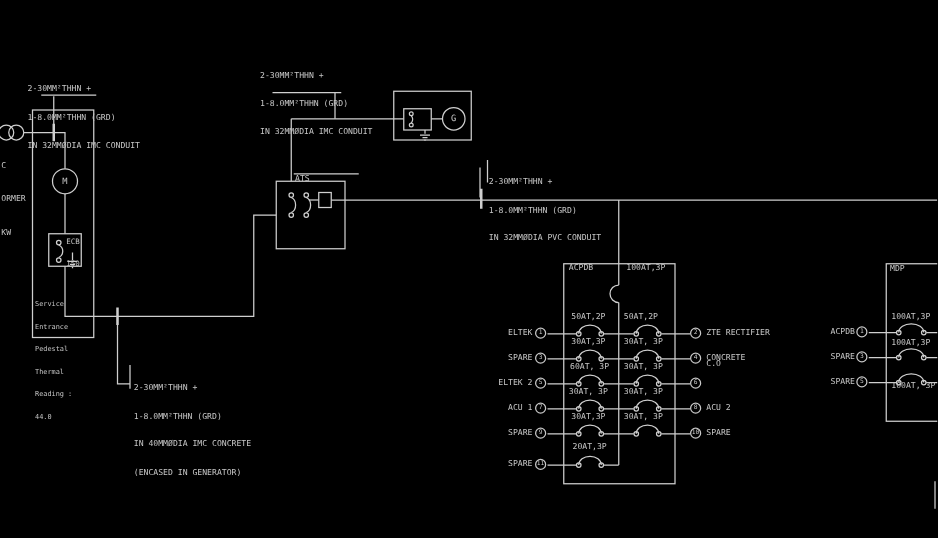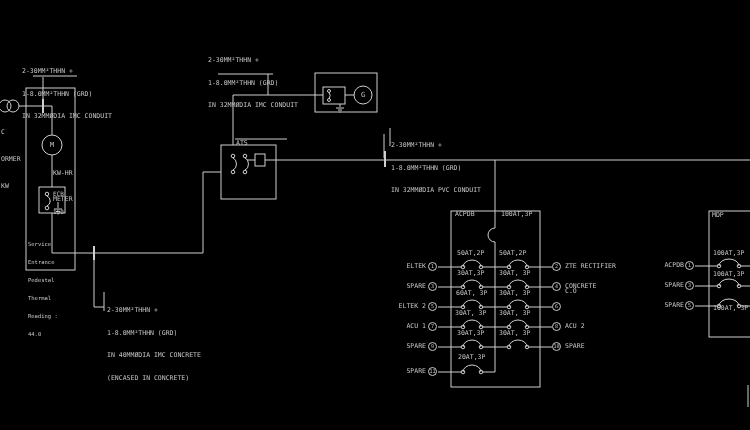--- a/index.html
+++ b/index.html
@@ -176,34 +176,30 @@
   </div>
   <div class="lbl" style="left:391px;top:127px">
     <div>2-30MM²THHN +</div>
     <div>1-8.0MM²THHN (GRD)</div>
     <div>IN 32MMØDIA PVC CONDUIT</div>
   </div>
   <div class="lbl" style="left:107px;top:292px">
     <div>2-30MM²THHN +</div>
     <div>1-8.0MM²THHN (GRD)</div>
     <div>IN 40MMØDIA IMC CONCRETE</div>
-    <div>(ENCASED IN CONCRETE)</div>
+    <div>(ENCASED IN GENERATOR)</div>
   </div>
 
   <div class="lbl" style="left:1px;top:110px;line-height:9px">
     <div>C</div>
     <div>ORMER</div>
     <div>KW</div>
   </div>
 
   <div class="sym" style="left:45px;top:141px">M</div>
-  <div class="lbl" style="left:53px;top:152px;line-height:8.5px">
-    <div>KW-HR</div>
-    <div>METER</div>
-  </div>
 
   <div class="lbl tiny" style="left:53px;top:179px">
     <div>ECB</div>
     <div>150</div>
   </div>
 
   <div class="lbl sm" style="left:28px;top:229px">
     <div>Service</div>
     <div>Entrance</div>
     <div>Pedestal</div>

